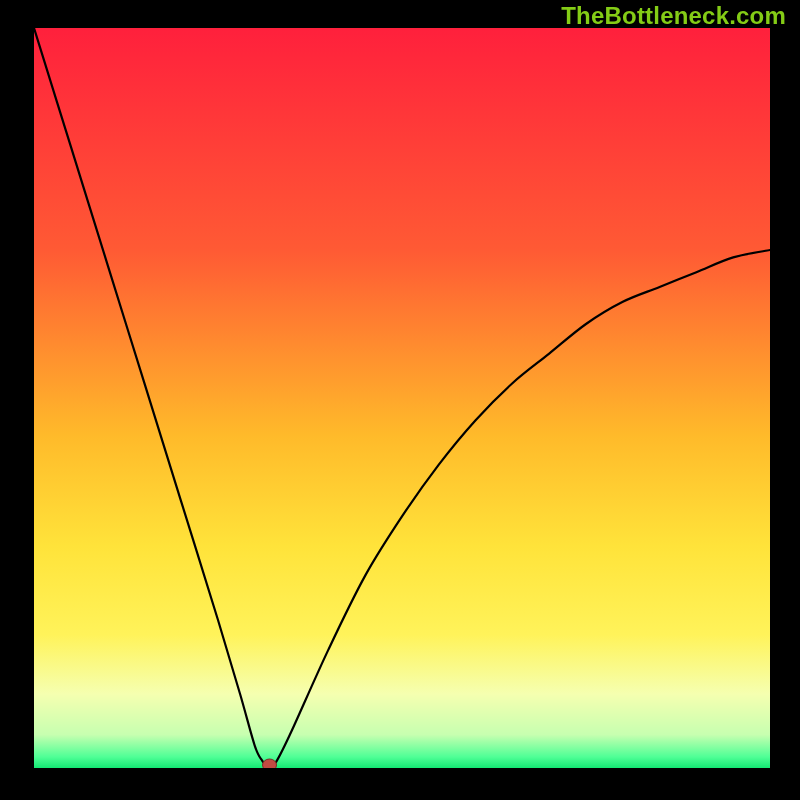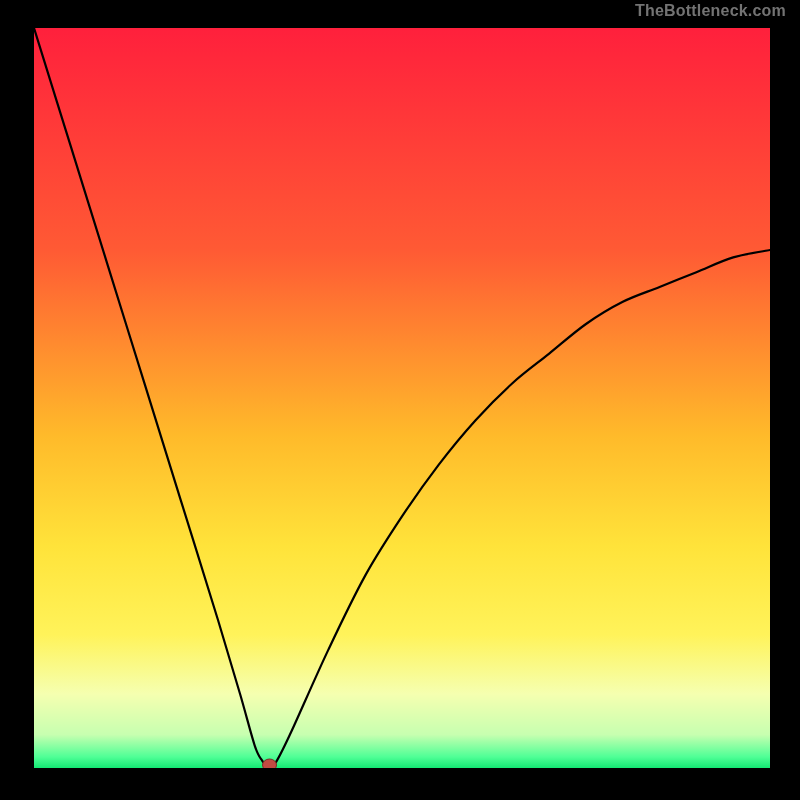--- a/index.html
+++ b/index.html
@@ -14,22 +14,22 @@
   .frame {
     position: relative;
     width: 800px;
     height: 800px;
     background: #000;
   }
   .watermark {
     position: absolute;
     top: 2px;
     right: 14px;
-    color: #737373;
-    font-size: 16px;
+    color: #84cc16;
+    font-size: 24px;
     font-weight: 600;
     letter-spacing: 0.2px;
     z-index: 5;
     user-select: none;
   }
   .plot-outer {
     position: absolute;
     left: 34px;
     top: 28px;
     width: 736px;

